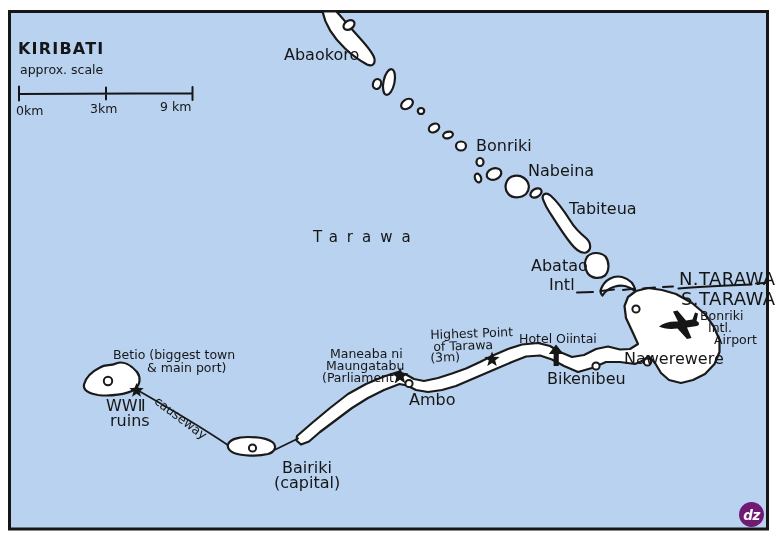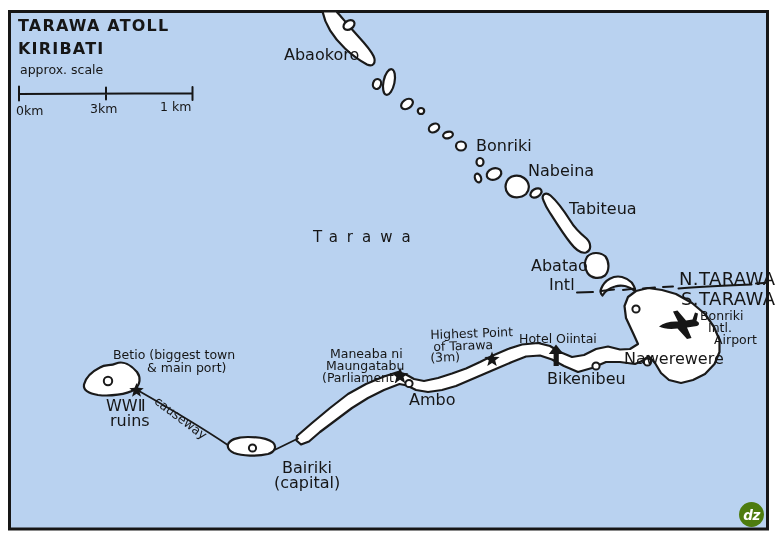--- a/index.html
+++ b/index.html
@@ -76,26 +76,25 @@
       <path transform="translate(136.5,390.5) scale(0.95)" d="M0,-8 L2,-2.8 L7.6,-2.5 L3.2,1 L4.7,6.5 L0,3.4 L-4.7,6.5 L-3.2,1 L-7.6,-2.5 L-2,-2.8 Z"></path>
       <path transform="translate(400,376) scale(1.1)" d="M0,-8 L2,-2.8 L7.6,-2.5 L3.2,1 L4.7,6.5 L0,3.4 L-4.7,6.5 L-3.2,1 L-7.6,-2.5 L-2,-2.8 Z"></path>
       <path transform="translate(492,359.5)" d="M0,-8 L2,-2.8 L7.6,-2.5 L3.2,1 L4.7,6.5 L0,3.4 L-4.7,6.5 L-3.2,1 L-7.6,-2.5 L-2,-2.8 Z"></path>
     </g>
 
     <path fill="#161616" d="M 659,326.5 C 664,322.5 671,321 678,321.5 L 673,311.5 L 677.5,310.5 L 686,320.5 L 692.5,319.5 L 695,312.5 L 698,313.5 L 696.5,321 C 699.5,322 700,325 697,326 L 687,327.5 L 691.5,338 L 687,339 L 677.5,328.5 C 669,329.5 663.5,328.5 659,326.5 Z"></path>
 
     <path fill="#161616" d="M 556,344.5 L 563.5,354 L 558.8,354 L 558.8,366 L 553.6,366 L 553.6,354 L 548.8,354 Z"></path>
   </svg>
 
-  <div class="lbl title" style="left:18px;top:18px">TARAWA ATOLL</div>
   <div class="lbl title" style="left:18px;top:41px">KIRIBATI</div>
   <div class="lbl fs13" style="left:20px;top:63px">approx. scale</div>
   <div class="lbl fs13" style="left:16px;top:104px">0km</div>
   <div class="lbl fs13" style="left:90px;top:102px">3km</div>
-  <div class="lbl fs13" style="left:160px;top:100px">1 km</div>
+  <div class="lbl fs13" style="left:160px;top:100px">9 km</div>
 
   <div class="lbl spread" style="left:313px;top:230px">Tarawa</div>
 
   <div class="lbl fs14" style="left:284px;top:47px">Abaokoro</div>
   <div class="lbl fs14" style="left:476px;top:138px">Bonriki</div>
   <div class="lbl fs14" style="left:528px;top:163px">Nabeina</div>
   <div class="lbl fs14" style="left:569px;top:201px">Tabiteua</div>
   <div class="lbl fs14" style="left:531px;top:258px">Abatao</div>
   <div class="lbl fs14" style="left:549px;top:277px">Intl</div>
 
@@ -124,14 +123,14 @@
   <div class="lbl fs13" style="left:147px;top:361px">&amp; main port)</div>
 
   <div class="lbl fs14" style="left:106px;top:398px">WWⅡ</div>
   <div class="lbl fs14" style="left:110px;top:413px">ruins</div>
 
   <div class="lbl rot-causeway" style="left:160px;top:394px">causeway</div>
 
   <div class="lbl fs14" style="left:282px;top:460px">Bairiki</div>
   <div class="lbl fs14" style="left:274px;top:475px">(capital)</div>
 
-  <div id="dz-logo" style="background: #4d7c0f;">dz</div>
+  <div id="dz-logo" style="background: #701a75;">dz</div>
 </div>
 
 </body></html>

